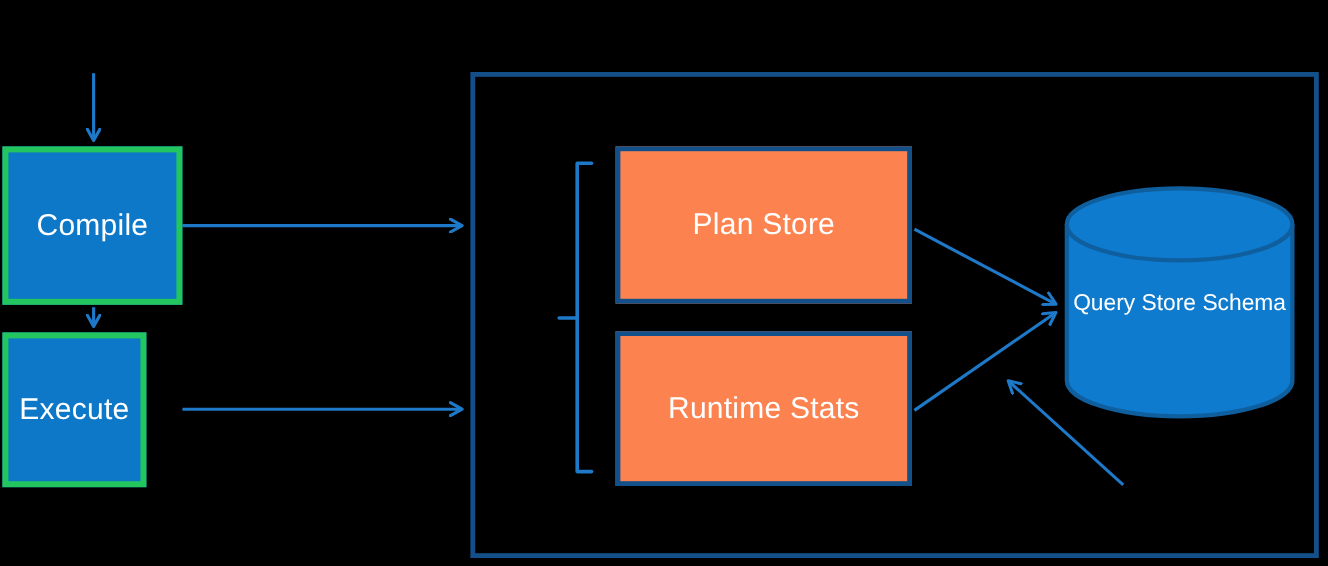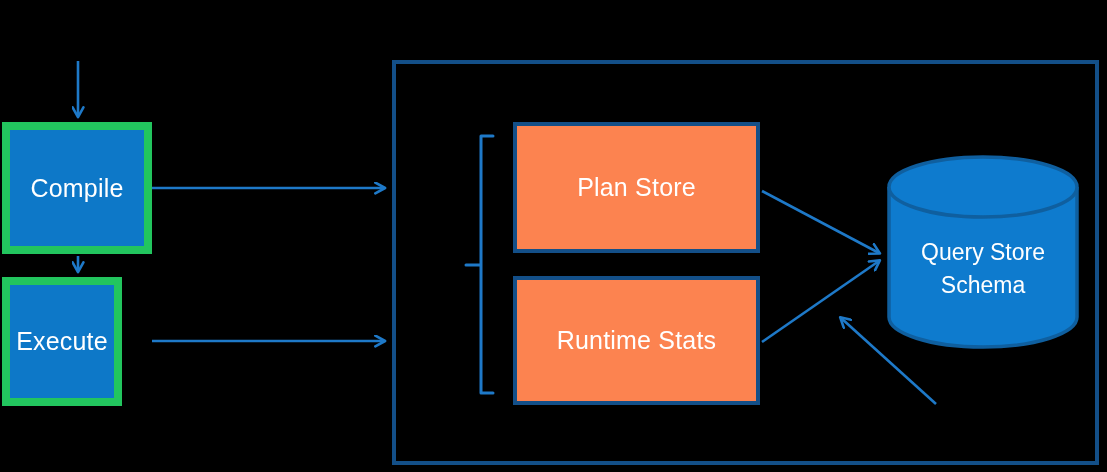--- a/index.html
+++ b/index.html
@@ -26,21 +26,21 @@
     box-sizing: border-box;
     display: flex;
     align-items: center;
     justify-content: center;
     color: #ffffff;
     font-size: 25px;
     letter-spacing: 0.2px;
   }
   .node-blue {
     background: #0d78c8;
-    border: 8px solid #22c55e;
+    border: 5px solid #22c55e;
   }
   .node-orange {
     background: #fc8350;
     border: 4px solid #134f88;
   }
   .compile  { left: 2px;   top: 122px; width: 150px; height: 132px; }
   .execute  { left: 2px;   top: 277px; width: 120px; height: 129px; }
   .bigbox {
     position: absolute;
     box-sizing: border-box;
@@ -50,21 +50,21 @@
     background: transparent;
   }
   .planstore    { left: 513px; top: 122px; width: 247px; height: 131px; }
   .runtimestats { left: 513px; top: 276px; width: 247px; height: 129px; }
   .cyl-label {
     position: absolute;
     left: 888px; top: 236px;
     width: 190px;
     text-align: center;
     color: #ffffff;
-    font-size: 23px;
+    font-size: 19px;
     line-height: 33px;
   }
 </style>
 </head>
 <body>
 
 <div class="canvas">
 
   <div class="bigbox"></div>
 

